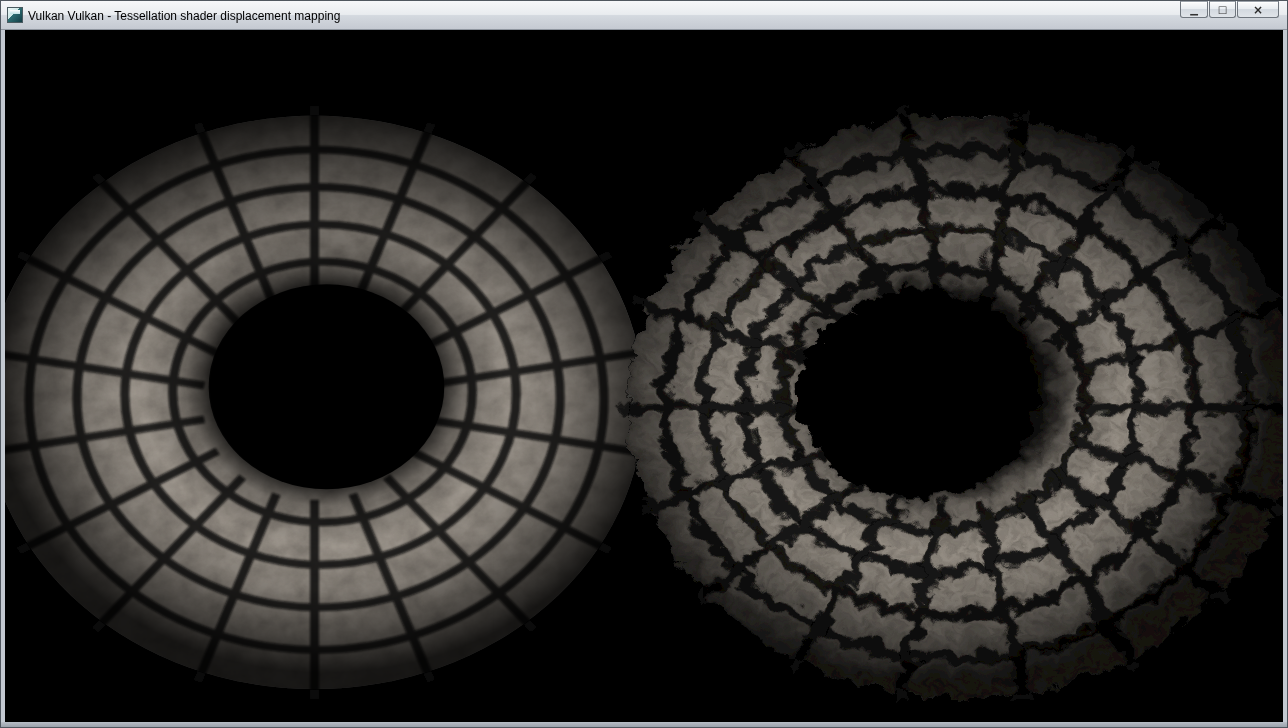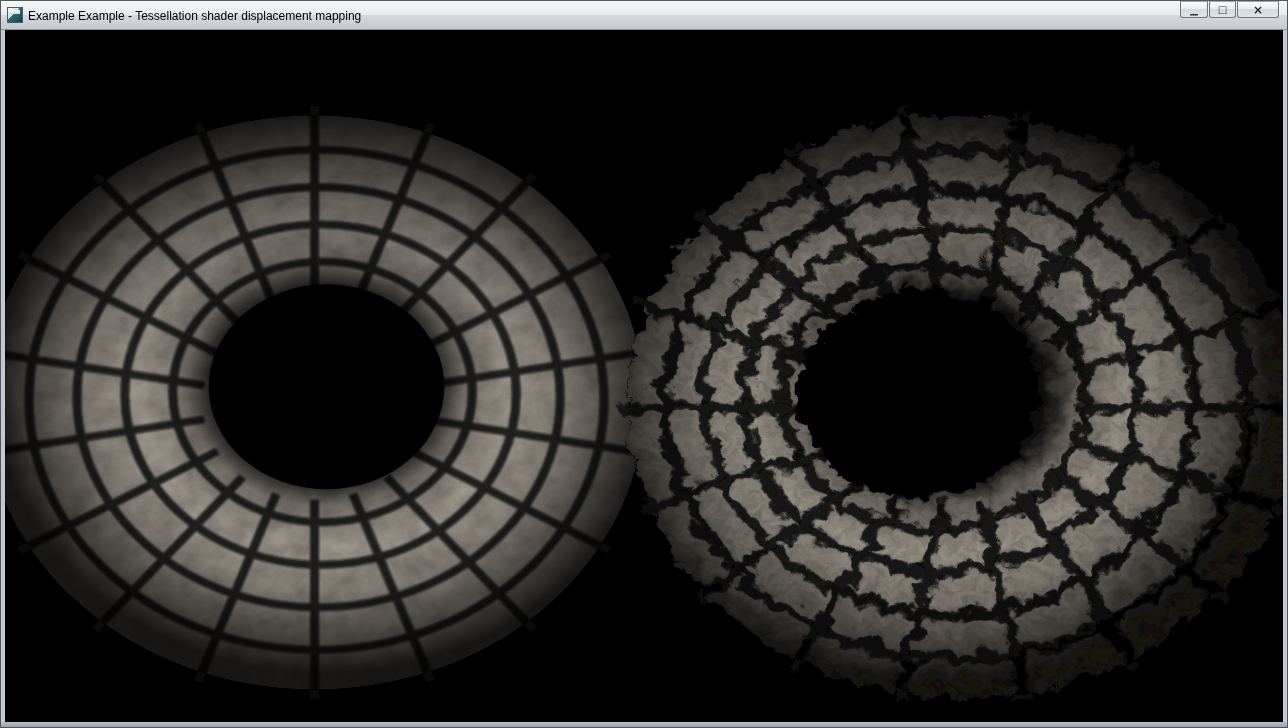--- a/index.html
+++ b/index.html
@@ -30,21 +30,21 @@
   .viewport svg{position:absolute;inset:0;width:100%;height:100%;display:block;}
   .frame-bottom{height:5px;flex:0 0 5px;background:linear-gradient(#b8bec6,#9aa1ab);}
 </style>
 </head>
 <body>
 
 <div class="window">
 
   <div class="titlebar">
     <span class="app-icon"></span>
-    <span class="title-text">Example Example - Tessellation shader displacement mapping</span>
+    <span class="title-text">Vulkan Vulkan - Tessellation shader displacement mapping</span>
     <div class="controls">
       <button class="ctrl-btn min"><span>▁</span></button>
       <button class="ctrl-btn max"><span>□</span></button>
       <button class="ctrl-btn close"><span>×</span></button>
     </div>
   </div>
 
   <div class="viewport">
     <svg viewBox="0 0 1280 694" preserveAspectRatio="none">
       <defs>

